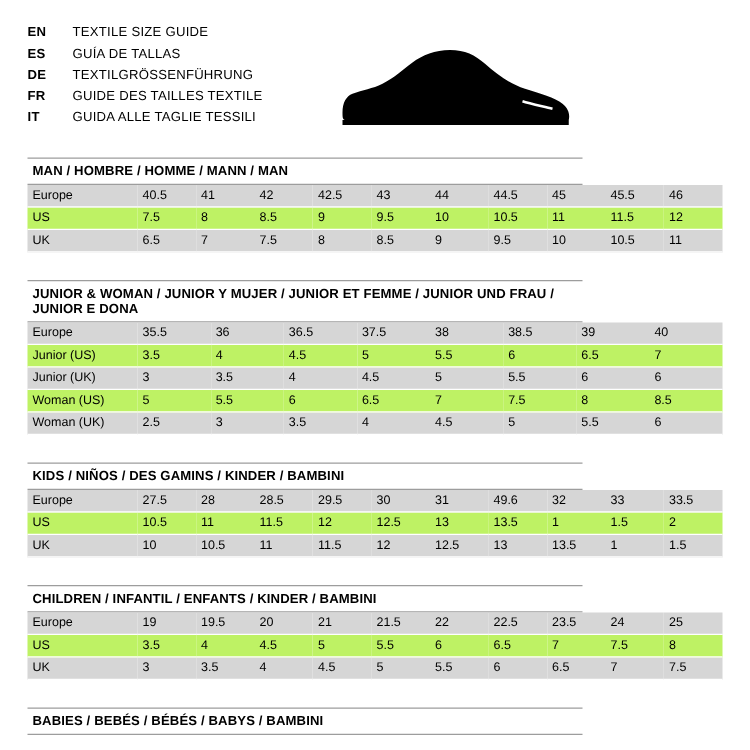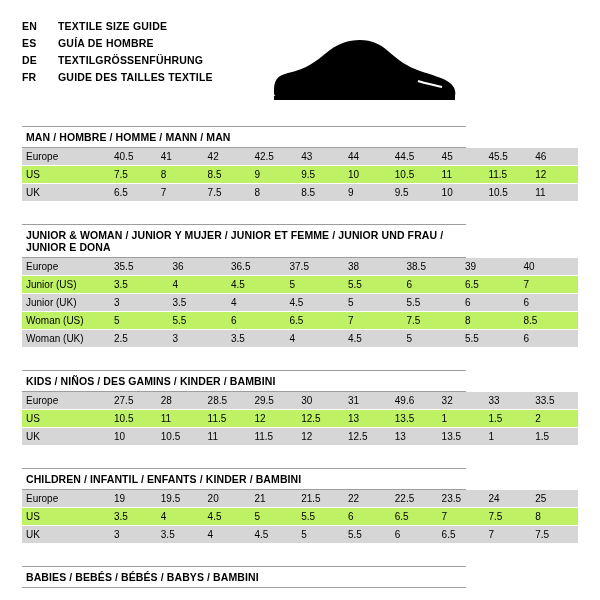--- a/index.html
+++ b/index.html
@@ -36,21 +36,21 @@
     padding: 0 0 1px 0;
     vertical-align: top;
     white-space: nowrap;
   }
   .lang-code {
     width: 36px;
     font-weight: bold;
     letter-spacing: 0.2px;
   }
   .lang-title {
-    font-weight: bold;
+    font-weight: normal;
     letter-spacing: 0.2px;
   }
 
   .shoe-icon {
     position: absolute;
     right: 8px;
     top: 16px;
     width: 190px;
     height: 70px;
   }
@@ -104,29 +104,33 @@
 
   <div class="header">
     <table class="lang-table">
       <tbody>
         <tr>
           <td class="lang-code">EN</td>
           <td class="lang-title">TEXTILE SIZE GUIDE</td>
         </tr>
         <tr>
           <td class="lang-code">ES</td>
-          <td class="lang-title">GUÍA DE HOMBRE</td>
+          <td class="lang-title">GUÍA DE TALLAS</td>
         </tr>
         <tr>
           <td class="lang-code">DE</td>
           <td class="lang-title">TEXTILGRÖSSENFÜHRUNG</td>
         </tr>
         <tr>
           <td class="lang-code">FR</td>
           <td class="lang-title">GUIDE DES TAILLES TEXTILE</td>
+        </tr>
+        <tr>
+          <td class="lang-code">IT</td>
+          <td class="lang-title">GUIDA ALLE TAGLIE TESSILI</td>
         </tr>
       </tbody>
     </table>
 
     <svg class="shoe-icon" viewBox="0 0 190 70">
       <path fill="#000000" d="M6 56 C6 48 9 43 14 41 C22 38 30 37 38 33 C48 28 54 22 62 16 C70 10 80 6 92 6 C104 6 112 10 120 17 C130 26 140 33 152 37 C164 41 176 44 182 49 C187 53 188 58 187 62 L8 62 C6 62 6 59 6 56 Z"></path>
       <path fill="#ffffff" d="M150 47 C156 49 166 51 174 53" stroke="#ffffff" stroke-width="2"></path>
       <rect x="6" y="62" width="181" height="4" fill="#000000"></rect>
     </svg>
   </div>

